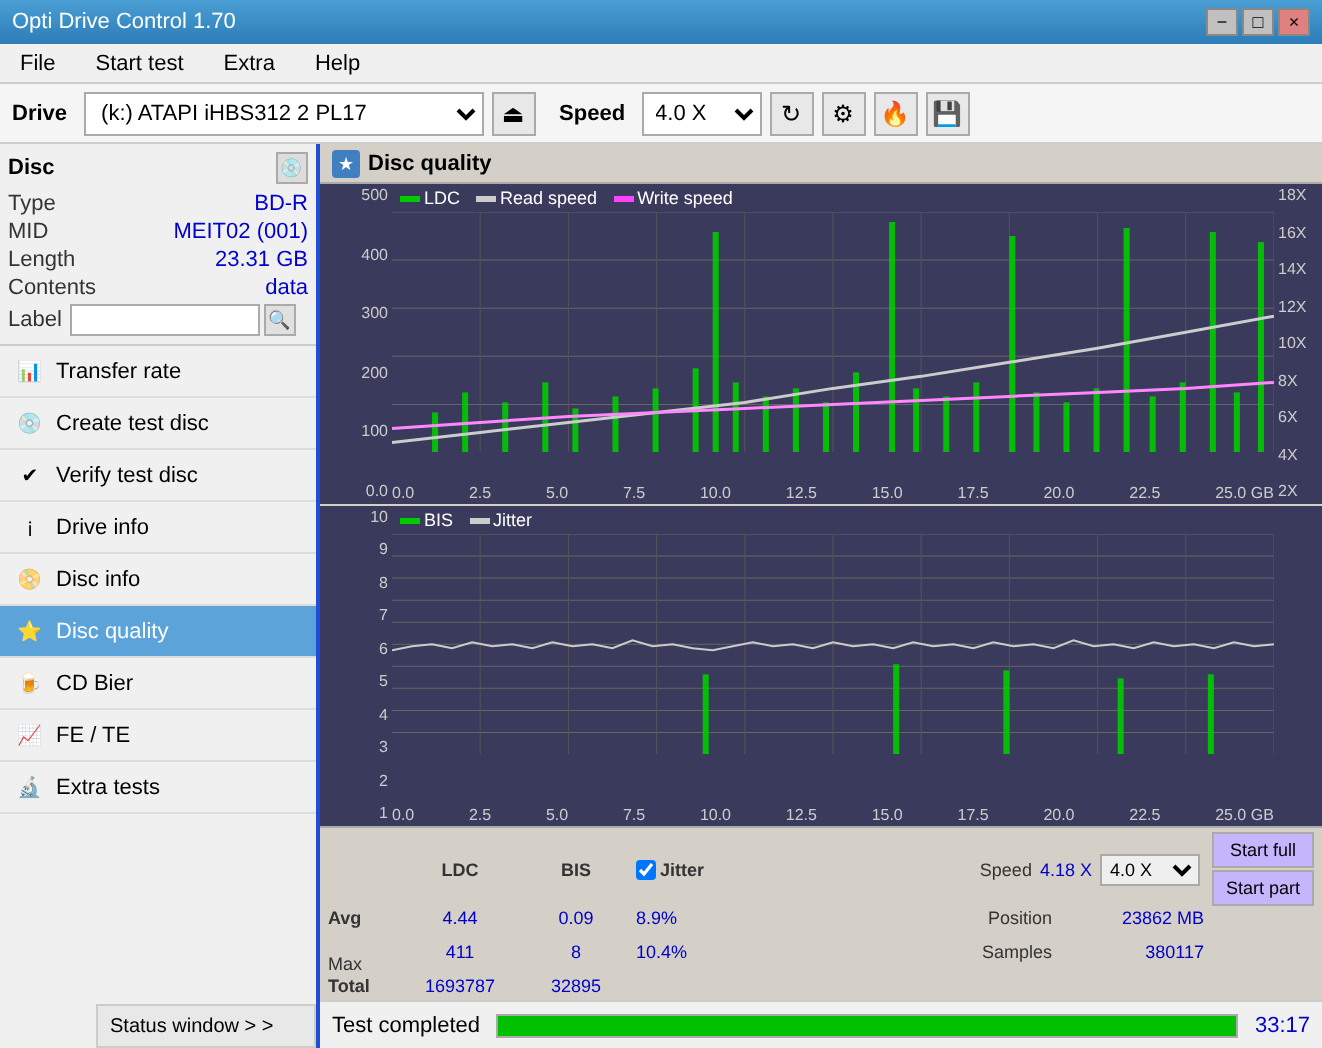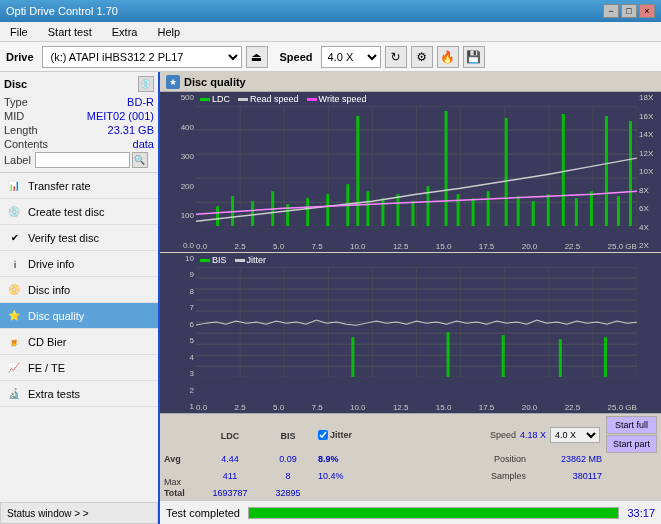--- a/index.html
+++ b/index.html
@@ -315,20 +315,21 @@
     .status-window-btn {
       height: 22px;
       display: flex;
       align-items: center;
       padding: 0 6px;
       background: #e8e8e8;
       border: 1px solid #ccc;
       font-size: 10px;
       cursor: pointer;
       border-top: 1px solid #ccc;
+      margin-left: 48px;
     }
     .toolbar-icon-btn {
       width: 22px;
       height: 22px;
       background: #e8e8e8;
       border: 1px solid #aaa;
       display: flex;
       align-items: center;
       justify-content: center;
       cursor: pointer;
@@ -660,21 +661,21 @@
         <div style="display:flex;flex-direction:column;gap:1px;margin-left:4px;">
           <button class="start-btn">Start full</button>
           <button class="start-btn">Start part</button>
         </div>
       </div>
 
       <div style="display:flex; align-items:center; gap:2px; margin-bottom:1px;">
         <span style="font-size:9px;font-weight:bold;color:#333;width:36px;">Avg</span>
         <span style="font-size:9px;color:#0000cc;width:56px;text-align:center;">4.44</span>
         <span style="font-size:9px;color:#0000cc;width:56px;text-align:center;">0.09</span>
-        <span style="font-size:9px;color:#0000cc;flex:1;font-weight:bold;">8.9%</span>
+        <span style="font-size:9px;color:#0000cc;flex:1;">8.9%</span>
         <span style="font-size:9px;color:#333;margin-right:4px;padding-left:26px;">Position</span>
         <span style="font-size:9px;color:#0000cc;width:70px;text-align:right;margin-right:55px;">23862 MB</span>
       </div>
 
       <div style="display:flex; align-items:center; gap:2px; margin-bottom:1px;">
         <span style="font-size:9px;font-weight:normal;color:#333;width:36px;margin-top:12px;">Max</span>
         <span style="font-size:9px;color:#0000cc;width:56px;text-align:center;">411</span>
         <span style="font-size:9px;color:#0000cc;width:56px;text-align:center;">8</span>
         <span style="font-size:9px;color:#0000cc;flex:1;">10.4%</span>
         <span style="font-size:9px;color:#333;margin-right:4px;">Samples</span>

